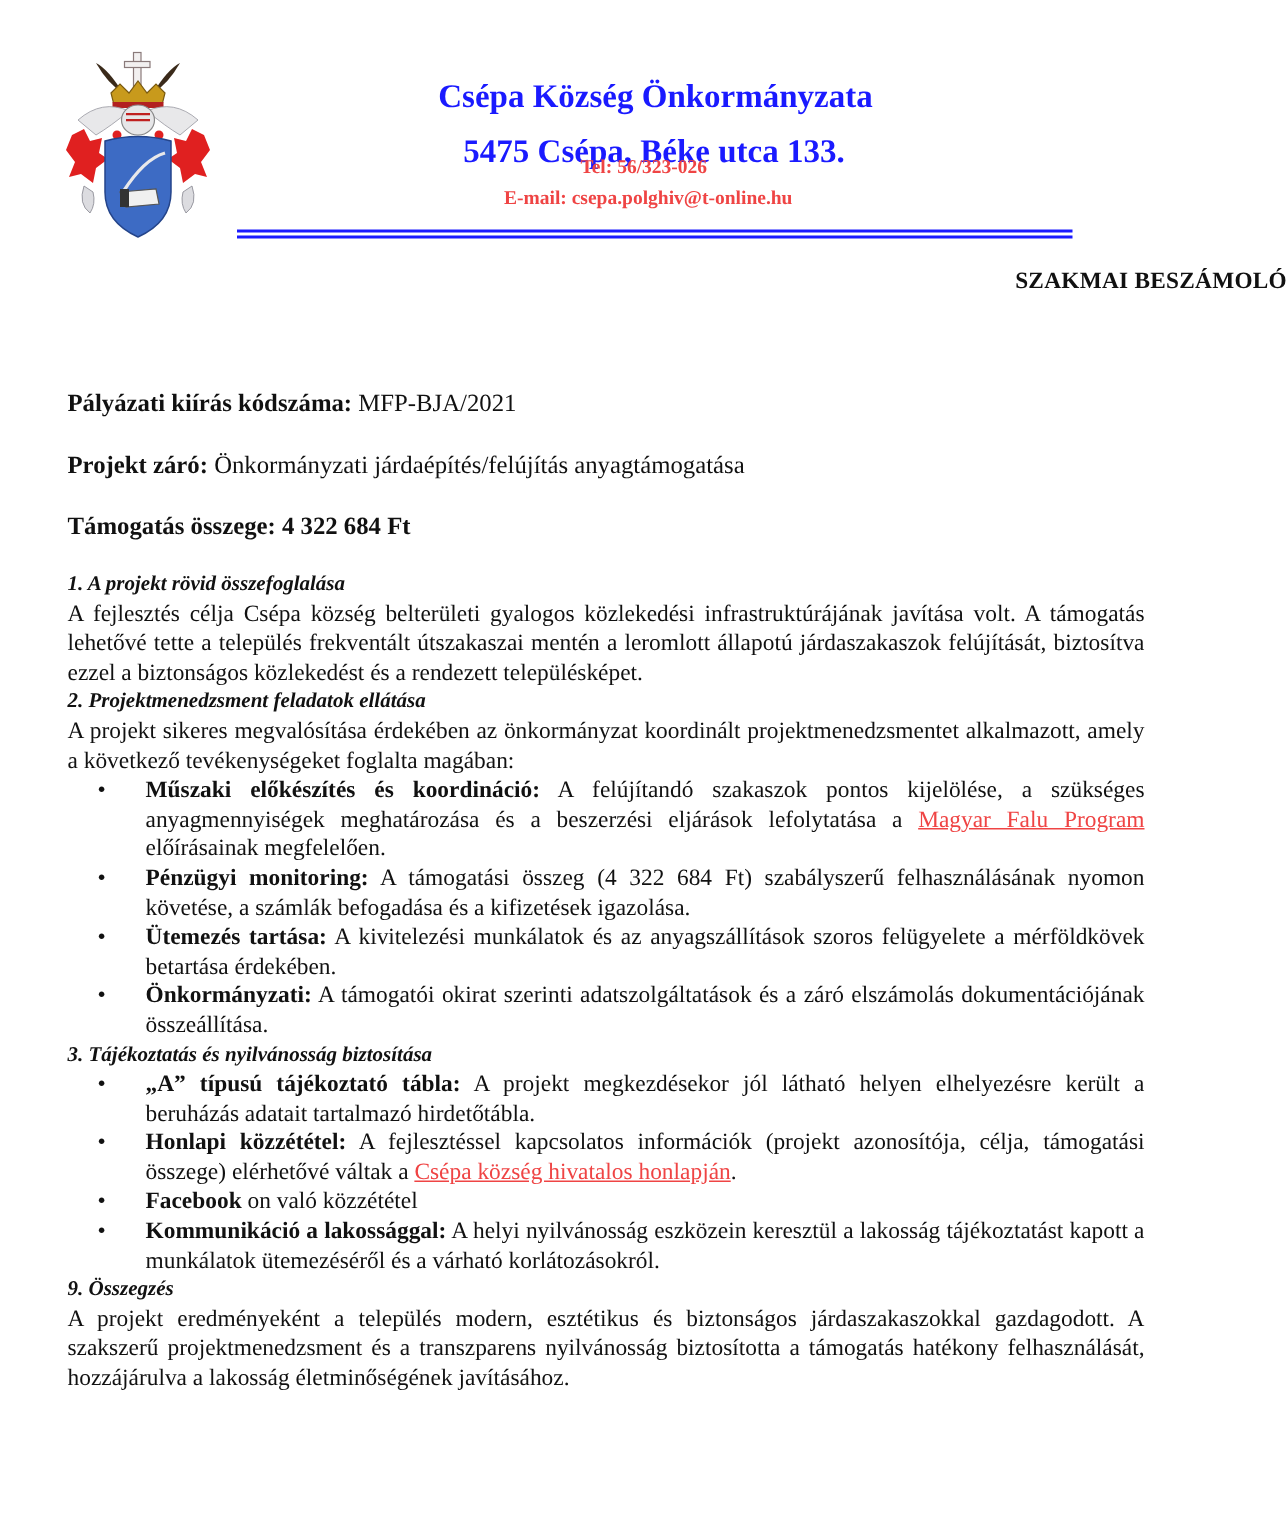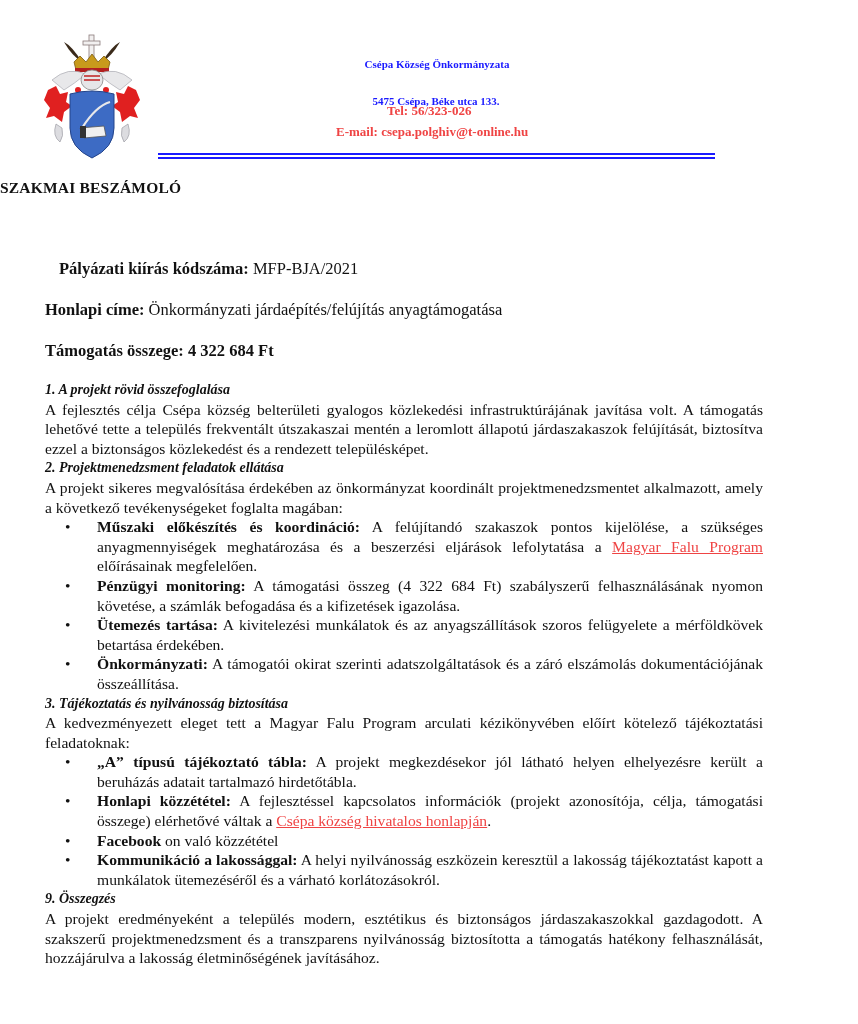--- a/index.html
+++ b/index.html
@@ -29,21 +29,21 @@
       width: 100px;
       height: 128px;
     }
     .org-name, .org-address {
       position: absolute;
       left: 300px;
       width: 300px;
       text-align: center;
       color: #1a1aff;
       font-weight: bold;
-      font-size: 11px;
+      font-size: 22px;
       line-height: 20px;
     }
     .org-name { top: 54px; left: 287px; width: 300px; }
     .org-address { top: 91px; left: 286px; width: 300px; }
     .org-tel, .org-email {
       position: absolute;
       color: #ef4444;
       font-weight: bold;
       font-size: 13px;
       line-height: 16px;
@@ -59,34 +59,34 @@
       background: #1a1aff;
     }
     .header-rule.second { top: 157px; }
 
     
     .doc-title {
       position: absolute;
       left: 0;
       width: 858px;
       top: 179px;
-      text-align: left;
+      text-align: right;
       font-weight: bold;
       font-size: 15.5px;
       letter-spacing: 0.2px;
     }
     .field {
       position: absolute;
       left: 45px;
       font-size: 16.5px;
       line-height: 20px;
     }
     .field b { font-weight: bold; }
     .f1 { top: 219px; }
-    .f2 { top: 259px; margin-left: 14px; }
+    .f2 { top: 259px; }
     .f3 { top: 300px; }
     .f4 { top: 341px; }
 
     .content {
       position: absolute;
       left: 45px;
       top: 380px;
       width: 718px;
       font-size: 15.6px;
       line-height: 19.6px;
@@ -168,21 +168,21 @@
   <div class="org-email">E-mail: csepa.polghiv@t-online.hu</div>
   <div class="header-rule"></div>
   <div class="header-rule second"></div>
 
   <div class="doc-title">SZAKMAI BESZÁMOLÓ</div>
 
   <div class="field f2">
     <b>Pályázati kiírás kódszáma:</b><span> MFP-BJA/2021</span>
   </div>
   <div class="field f3">
-    <b>Honlapi címe:</b><span> Önkormányzati járdaépítés/felújítás anyagtámogatása</span>
+    <b>Projekt záró:</b><span> Önkormányzati járdaépítés/felújítás anyagtámogatása</span>
   </div>
   <div class="field f4">
     <b>Támogatás összege: 4 322 684 Ft</b><span></span>
   </div>
 
   <div class="content">
 
     <h2>1. A projekt rövid összefoglalása</h2>
     <p>A fejlesztés célja Csépa község belterületi gyalogos közlekedési infrastruktúrájának javítása volt. A támogatás lehetővé tette a település frekventált útszakaszai mentén a leromlott állapotú járdaszakaszok felújítását, biztosítva ezzel a biztonságos közlekedést és a rendezett településképet.</p>
 
@@ -201,21 +201,20 @@
         <span class="bullet">•</span>
         <b>Ütemezés tartása:</b><span> A kivitelezési munkálatok és az anyagszállítások szoros felügyelete a mérföldkövek betartása érdekében.</span>
       </li>
       <li>
         <span class="bullet">•</span>
         <b>Önkormányzati:</b><span> A támogatói okirat szerinti adatszolgáltatások és a záró elszámolás dokumentációjának összeállítása.</span>
       </li>
     </ul>
 
     <h2>3. Tájékoztatás és nyilvánosság biztosítása</h2>
-    <p>A kedvezményezett eleget tett a Magyar Falu Program arculati kézikönyvében előírt kötelező tájékoztatási feladatoknak:</p>
     <ul>
       <li>
         <span class="bullet">•</span>
         <b>„A” típusú tájékoztató tábla:</b><span> A projekt megkezdésekor jól látható helyen elhelyezésre került a beruházás adatait tartalmazó hirdetőtábla.</span>
       </li>
       <li>
         <span class="bullet">•</span>
         <b>Honlapi közzététel:</b><span> A fejlesztéssel kapcsolatos információk (projekt azonosítója, célja, támogatási összege) elérhetővé váltak a </span><a class="link">Csépa község hivatalos honlapján</a><span>.</span>
       </li>
       <li>

